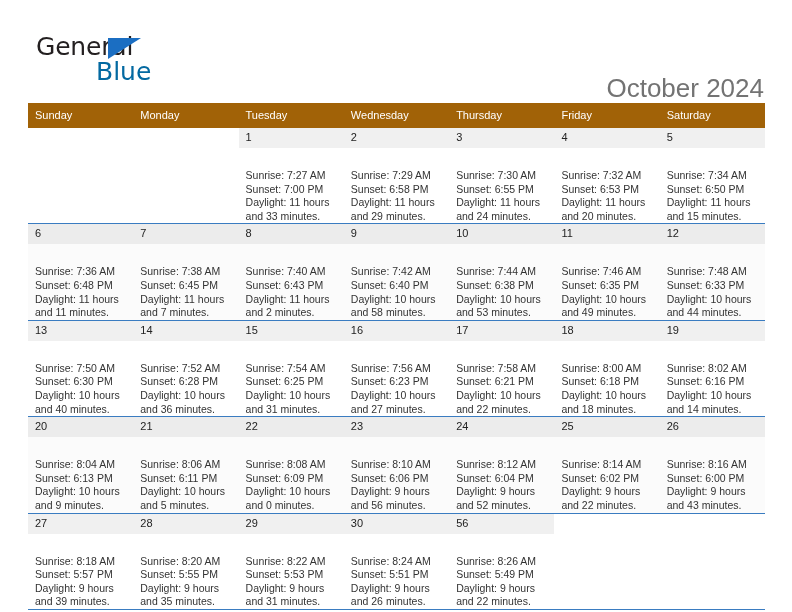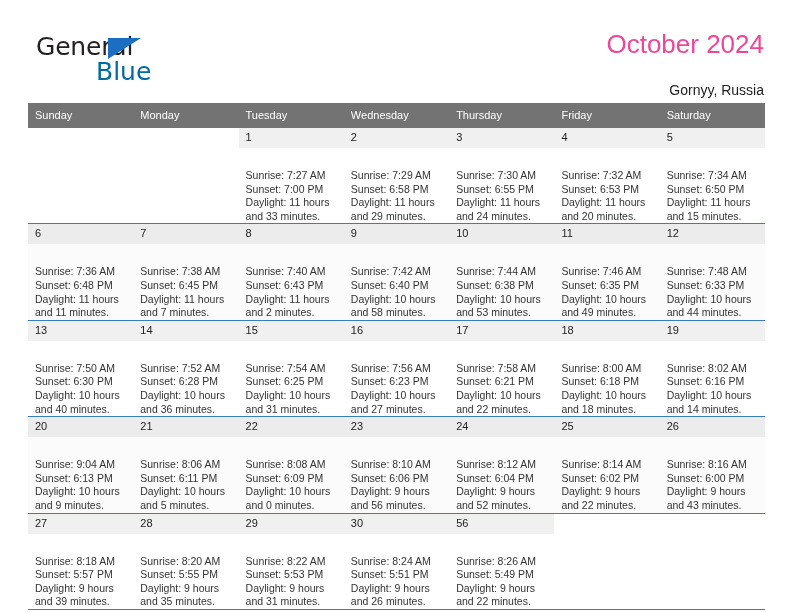--- a/index.html
+++ b/index.html
@@ -66,43 +66,44 @@
     line-height: 26px;
   }
   .title-block {
     position: absolute;
     right: 0;
     top: 0;
     text-align: right;
   }
   .cal-title {
     font-size: 26px;
-    color: #ec4899;
+    color: #737373;
     line-height: 32px;
     white-space: nowrap;
+    margin-top: 44px;
   }
   .cal-subtitle {
     font-size: 14px;
     color: #222222;
     line-height: 20px;
     margin-top: 20px;
     white-space: nowrap;
   }
 
   
   .calendar {
     position: absolute;
     left: 28px;
     top: 103px;
     width: 737px;
     border-collapse: collapse;
     table-layout: fixed;
   }
   .calendar th {
-    background: #737373;
+    background: #a16207;
     color: #ffffff;
     font-size: 11px;
     font-weight: normal;
     text-align: left;
     padding: 5px 0 6px 7px;
     height: 14px;
     border: none;
   }
   .calendar td {
     vertical-align: top;
@@ -359,21 +360,21 @@
               <span>Sunset: 6:16 PM</span>
               <span>Daylight: 10 hours</span>
               <span>and 14 minutes.</span>
             </span>
           </td>
         </tr>
         <tr class="week-alt">
           <td>
             <span class="daynum">20</span>
             <span class="details">
-              <span>Sunrise: 9:04 AM</span>
+              <span>Sunrise: 8:04 AM</span>
               <span>Sunset: 6:13 PM</span>
               <span>Daylight: 10 hours</span>
               <span>and 9 minutes.</span>
             </span>
           </td>
           <td>
             <span class="daynum">21</span>
             <span class="details">
               <span>Sunrise: 8:06 AM</span>
               <span>Sunset: 6:11 PM</span>

